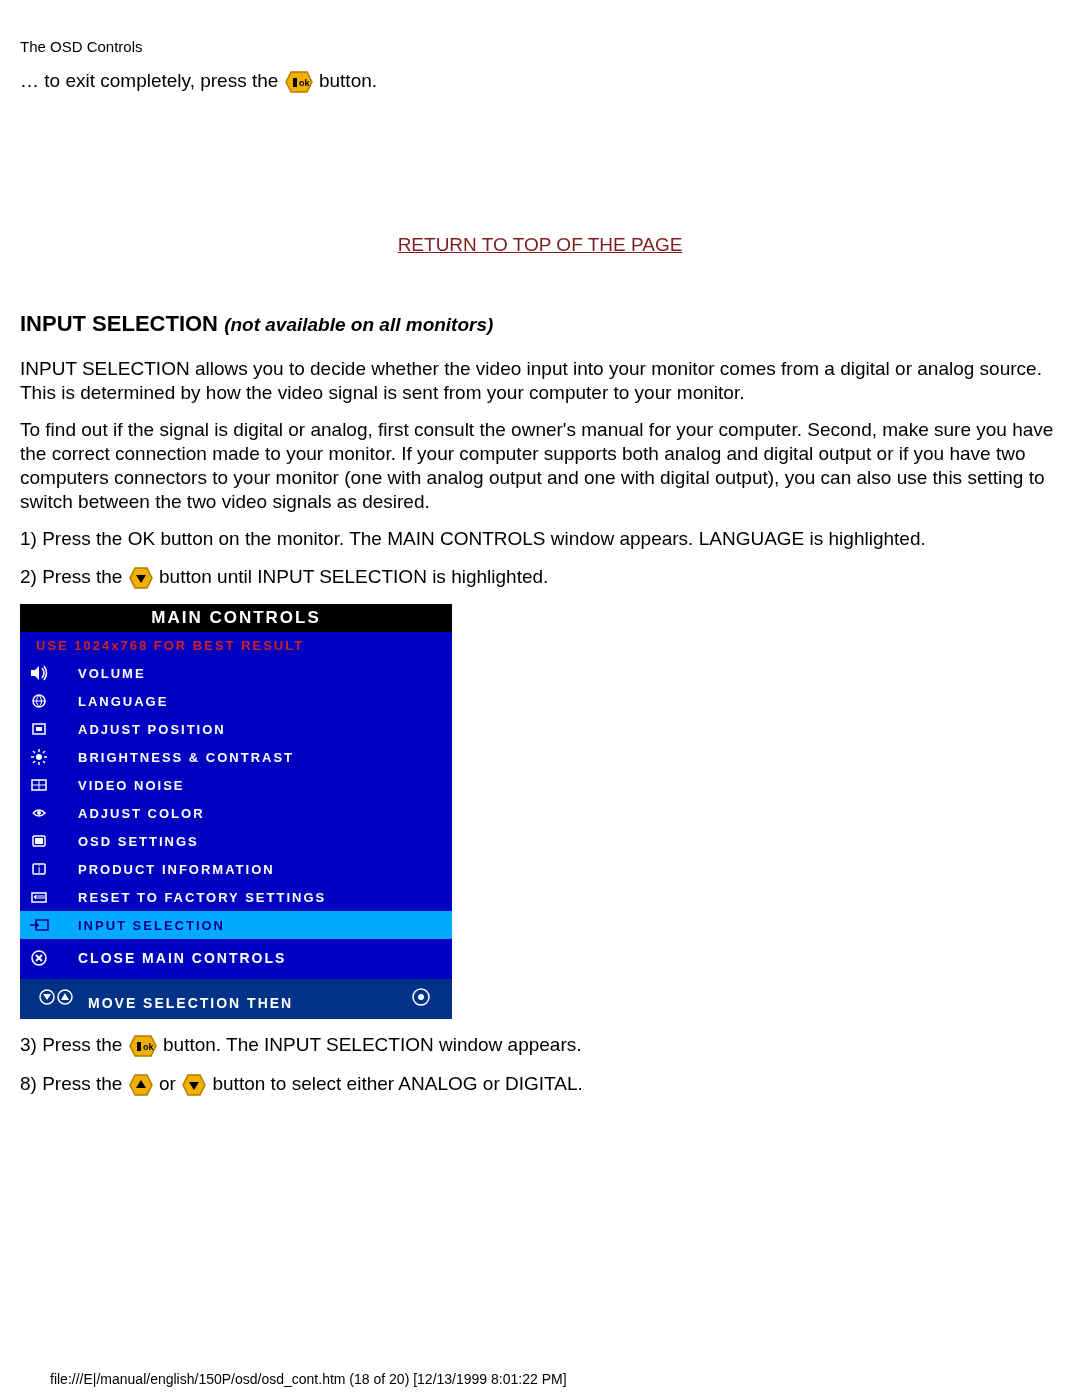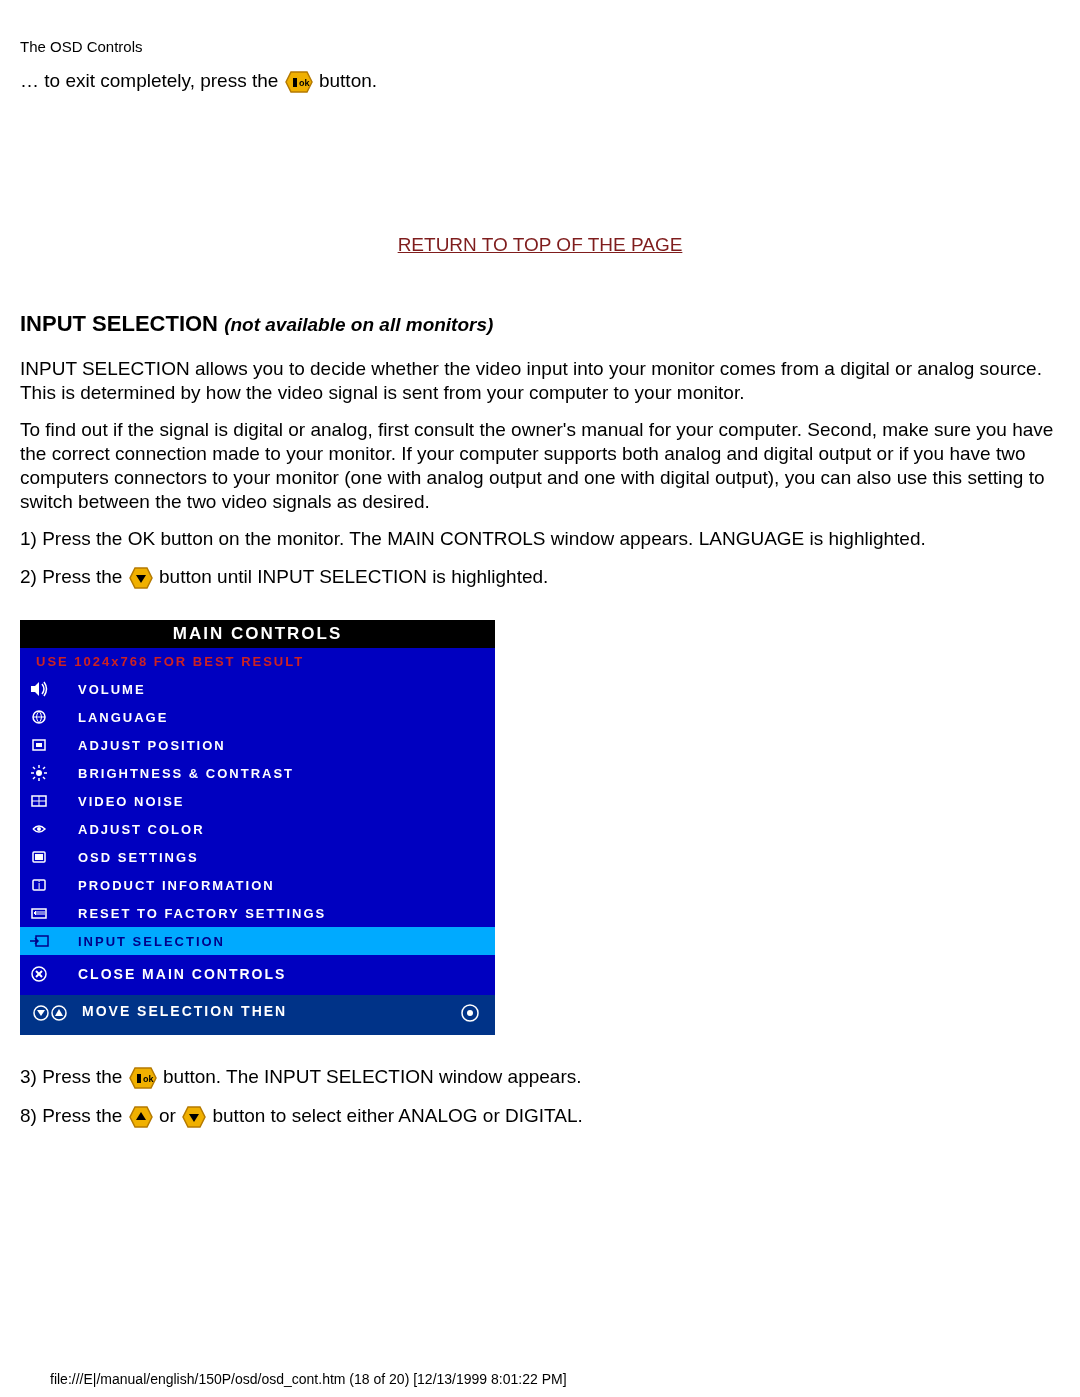--- a/index.html
+++ b/index.html
@@ -47,23 +47,23 @@
     font-style: italic;
     font-weight: bold;
     font-size: 19px;
   }
   .icon-btn {
     display: inline-block;
     vertical-align: middle;
   }
   .icon-btn svg { display: block; }
   .osd-box {
-    width: 475px;
+    width: 432px;
     background: #0000c0;
-    margin: 30px 0;
+    margin: 14px 0;
     font-family: Verdana, Arial, sans-serif;
   }
   .osd-title {
     background: #000;
     color: #fff;
     font-size: 17px;
     font-weight: bold;
     text-align: center;
     padding: 4px 0;
     letter-spacing: 2px;
@@ -106,22 +106,22 @@
     align-items:center;
     padding: 10px 16px 12px 10px;
   }
   .osd-close .ic { width:28px; flex:0 0 28px; display:flex; align-items:center; justify-content:flex-start; }
   .osd-close .lbl {
     color:#fff; font-size:14px; font-weight:bold; letter-spacing:2px; margin-left:20px;
   }
   .osd-footer {
     background: #003388;
     display:flex;
-    align-items:flex-start;
-    padding: 8px 12px;
+    align-items:flex-end;
+    padding: 8px 18px;
   }
   .osd-footer .lbl {
     color:#fff; font-size:14px; font-weight:bold; letter-spacing:2px;
     margin-left: 10px; flex:1;
   }
   .footer {
     position: absolute;
     bottom: 10px;
     left: 50px;
     font-size: 14px;

